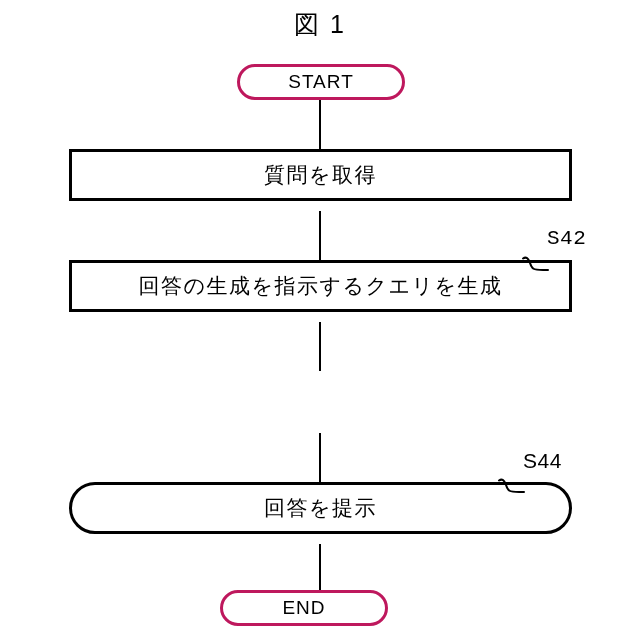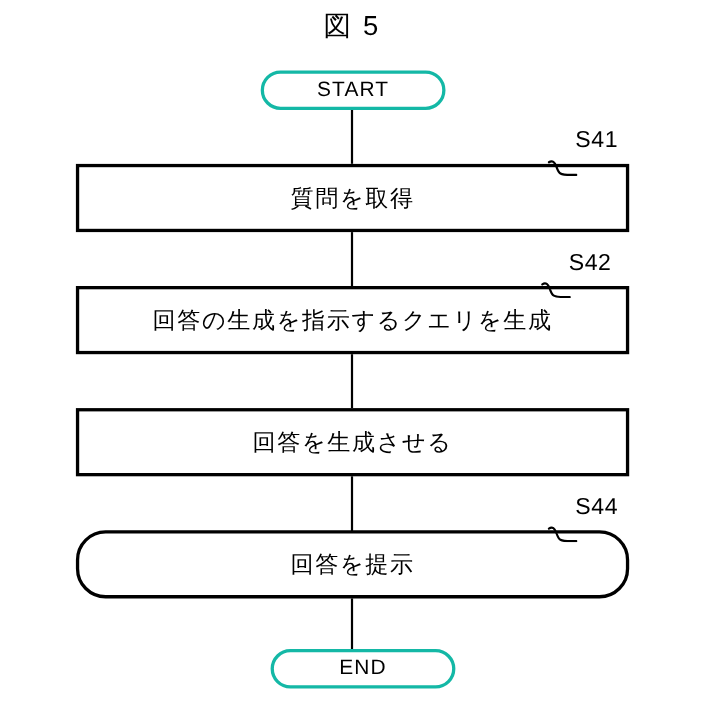--- a/index.html
+++ b/index.html
@@ -26,48 +26,48 @@
     text-align: center;
     font-size: 25px;
     letter-spacing: 2px;
     line-height: 32px;
     color: #000000;
     white-space: pre;
   }
   .terminal {
     position: absolute;
     box-sizing: border-box;
-    border: 3px solid #14b8a6;
+    border: 3px solid #be185d;
     border-radius: 999px;
     background: #ffffff;
     display: flex;
     align-items: center;
     justify-content: center;
     font-size: 19px;
     letter-spacing: 1px;
     color: #000000;
   }
   #node-start {
     left: 237px;
     top: 64px;
     width: 168px;
     height: 36px;
   }
   #node-end {
-    left: 246px;
+    left: 220px;
     top: 590px;
     width: 168px;
     height: 36px;
   }
   .process-box {
     position: absolute;
     box-sizing: border-box;
     left: 69px;
     width: 503px;
-    height: 62px;
+    height: 52px;
     border: 3px solid #000000;
     background: #ffffff;
     display: flex;
     align-items: center;
     justify-content: center;
   }
   .process-label {
     font-size: 21px;
     letter-spacing: 1.5px;
     color: #000000;
@@ -89,21 +89,21 @@
   #conn-s42-s43   { top: 322px;  height: 49px; }
   #conn-s43-s44   { top: 433px;  height: 50px; }
   #conn-s44-end   { top: 544px;  height: 46px; }
 
   .step-tag {
     position: absolute;
     width: 110px;
     height: 44px;
   }
   #tag-s41 { left: 495px; top: 116px; }
-  #tag-s42 { left: 489px; top: 227px; }
+  #tag-s42 { left: 519px; top: 227px; font-family: Liberation Mono, monospace; }
   #tag-s43 { left: 495px; top: 338px; }
   #tag-s44 { left: 495px; top: 449px; text-align: center; }
 
   .step-tag .tag-text {
     position: absolute;
     left: 28px;
     top: 0px;
     font-size: 21px;
     letter-spacing: 0.5px;
     color: #000000;
@@ -113,57 +113,48 @@
     position: absolute;
     left: 0px;
     top: 10px;
   }
 </style>
 </head>
 <body>
 
 <div id="figure-root">
 
-  <div class="fig-title">図 5</div>
+  <div class="fig-title">図 1</div>
 
   <div class="terminal" id="node-start">
     <span>START</span>
   </div>
 
   <div class="connector" id="conn-start-s41"></div>
 
   <div class="process-box" id="box-s41">
     <span class="process-label">質問を取得</span>
   </div>
 
-  <div class="step-tag" id="tag-s41">
-    <svg class="tag-leader" width="30" height="34" viewBox="0 0 30 34">
-      <path d="M29 33 L24 33 C14 33 13 32 11 26 C9.5 21 7 19.5 4 21.5" fill="none" stroke="#000000" stroke-width="2" stroke-linecap="round"></path>
-    </svg>
-    <span class="tag-text">S41</span>
-  </div>
 
   <div class="connector" id="conn-s41-s42"></div>
 
   <div class="process-box" id="box-s42">
     <span class="process-label">回答の生成を指示するクエリを生成</span>
   </div>
 
   <div class="step-tag" id="tag-s42">
     <svg class="tag-leader" width="30" height="34" viewBox="0 0 30 34">
       <path d="M29 33 L24 33 C14 33 13 32 11 26 C9.5 21 7 19.5 4 21.5" fill="none" stroke="#000000" stroke-width="2" stroke-linecap="round"></path>
     </svg>
     <span class="tag-text">S42</span>
   </div>
 
   <div class="connector" id="conn-s42-s43"></div>
 
-  <div class="process-box" id="box-s43">
-    <span class="process-label">回答を生成させる</span>
-  </div>
 
 
   <div class="connector" id="conn-s43-s44"></div>
 
   <div class="process-box" id="box-s44">
     <span class="process-label">回答を提示</span>
   </div>
 
   <div class="step-tag" id="tag-s44">
     <svg class="tag-leader" width="30" height="34" viewBox="0 0 30 34">

